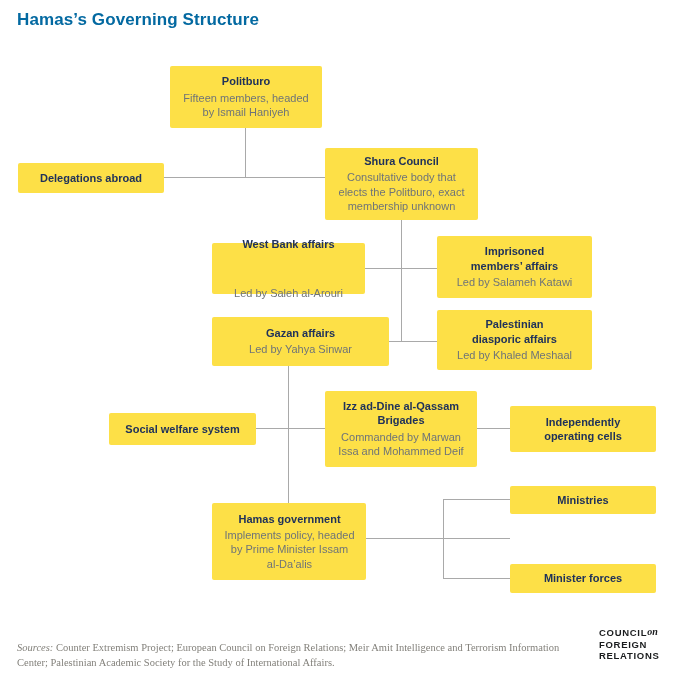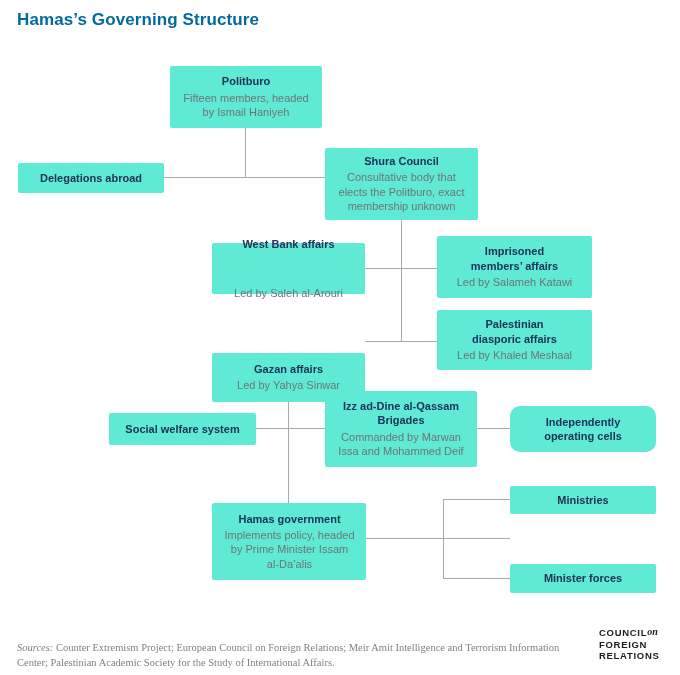--- a/index.html
+++ b/index.html
@@ -5,21 +5,21 @@
   html,body { margin:0; padding:0; background:#ffffff; }
   #stage {
     position:relative; width:680px; height:675px; background:#ffffff;
     font-family:"Liberation Sans", sans-serif; overflow:hidden;
   }
   #page-title {
     position:absolute; left:17px; top:10px; margin:0;
     font-size:17px; font-weight:bold; color:#0369a1; letter-spacing:0.1px;
   }
   .box {
-    position:absolute; background:#5eead4; border-radius:2px;
+    position:absolute; background:#fde047; border-radius:2px;
     display:flex; flex-direction:column; align-items:center; justify-content:center;
     text-align:center; padding:4px 8px; box-sizing:border-box;
   }
   .box .t {
     font-weight:bold; color:#20325a; font-size:11px; line-height:1.3;
     white-space:pre-line;
   }
   .box .s {
     color:#6f7478; font-size:11px; line-height:1.32; margin-top:2px;
     white-space:pre-line;
@@ -82,21 +82,21 @@
     <div class="t">West Bank affairs</div>
     <div class="s">Led by Saleh al-Arouri</div>
   </div>
 
   <div class="box" style="left:437px; top:236px; width:155px; height:62px;">
     <div class="t">Imprisoned
 members’ affairs</div>
     <div class="s">Led by Salameh Katawi</div>
   </div>
 
-  <div class="box" style="left:212px; top:317px; width:153px; height:49px;margin-top:36px;">
+  <div class="box" style="left:212px; top:317px; width:177px; height:49px;">
     <div class="t">Gazan affairs</div>
     <div class="s">Led by Yahya Sinwar</div>
   </div>
 
   <div class="box" style="left:437px; top:310px; width:155px; height:60px;">
     <div class="t">Palestinian
 diasporic affairs</div>
     <div class="s">Led by Khaled Meshaal</div>
   </div>
 
@@ -104,21 +104,21 @@
     <div class="t">Social welfare system</div>
   </div>
 
   <div class="box" style="left:325px; top:391px; width:152px; height:76px;">
     <div class="t">Izz ad-Dine al-Qassam
 Brigades</div>
     <div class="s">Commanded by Marwan
 Issa and Mohammed Deif</div>
   </div>
 
-  <div class="box" style="left:510px; top:406px; width:146px; height:46px;border-radius:10px;">
+  <div class="box" style="left:510px; top:406px; width:146px; height:46px;">
     <div class="t">Independently
 operating cells</div>
   </div>
 
   <div class="box" style="left:212px; top:503px; width:154px; height:77px;padding-left:9px;">
     <div class="t">Hamas government</div>
     <div class="s">Implements policy, headed
 by Prime Minister Issam
 al-Da’alis</div>
   </div>

